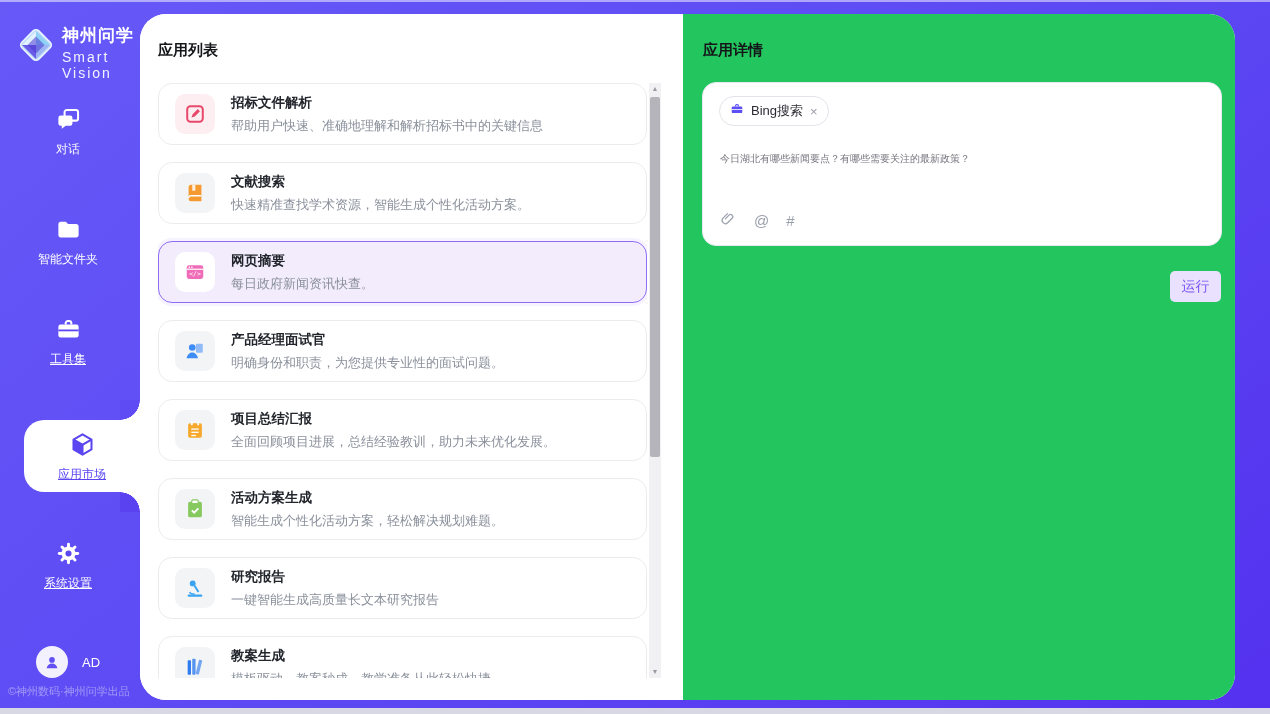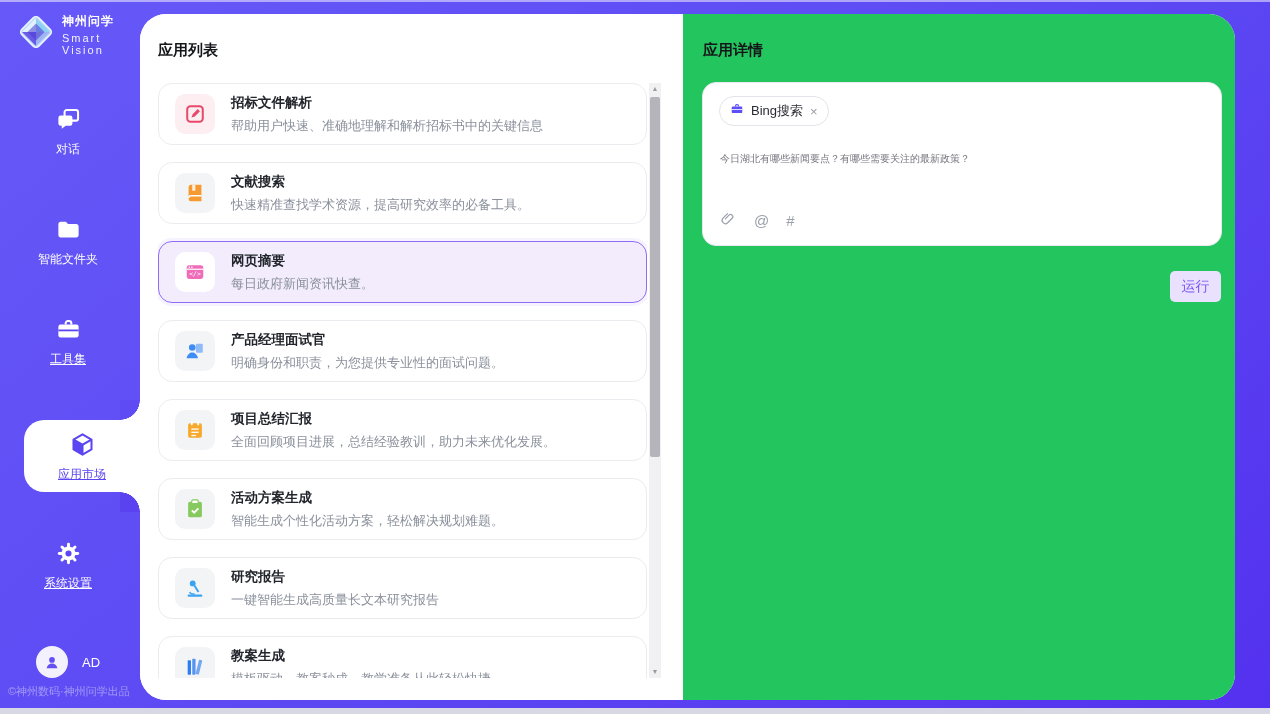--- a/index.html
+++ b/index.html
@@ -7,22 +7,22 @@
   body { font-family:"Liberation Sans","DejaVu Sans",sans-serif; }
 
   .stage { position:relative; width:1270px; height:714px; overflow:hidden;
            background:linear-gradient(140deg,#6659f8 0%,#5c48f3 55%,#5431ef 100%); }
   .top-edge { position:absolute; top:0; left:0; right:0; height:2px; background:rgba(255,255,255,.5); z-index:9; }
   .bottom-edge { position:absolute; bottom:0; left:0; right:0; height:6px; background:#d8d8e4; z-index:9; }
 
   
   .sidebar { position:absolute; left:0; top:0; width:140px; height:714px; }
   .logo { position:absolute; left:16px; top:12px; display:flex; align-items:center; gap:6px; }
-  .logo-text .cn { color:#fff; font-size:12px; font-weight:bold; letter-spacing:1px; }
-  .logo-text .en { color:rgba(255,255,255,.92); font-size:11px; letter-spacing:2px; margin-top:2px; }
+  .logo-text .cn { color:#fff; font-size:17px; font-weight:bold; letter-spacing:1px;margin-top:12px; }
+  .logo-text .en { color:rgba(255,255,255,.92); font-size:14px; letter-spacing:2px; margin-top:2px; }
 
   .nav-item { position:absolute; left:0; width:136px; text-align:center; color:#fff; cursor:pointer; }
   .nav-item .nicon { display:block; height:30px; }
   .nav-label { display:inline-block; font-size:12px; margin-top:5px; color:#fff; }
   .nav-label.u { text-decoration:underline; }
   .nav-0 { top:106px; } .nav-1 { top:216px; } .nav-2 { top:316px; } .nav-4 { top:540px; }
 
   .bubble { position:absolute; left:24px; top:420px; width:116px; height:72px; background:#fff;
             border-radius:20px 0 0 20px; text-align:center; cursor:pointer; }
   .bubble::before { content:""; position:absolute; right:0; top:-20px; width:20px; height:20px;
@@ -193,21 +193,21 @@
           <div class="app-card">
     <span class="tile" style="background: rgb(243, 244, 246);">
               <svg width="22" height="22" viewBox="0 0 24 24">
                 <path d="M5 5.5C5 4.1 6.1 3 7.5 3H19v18H7.5A2.5 2.5 0 0 1 5 18.5v-13z" fill="#f59a31"></path>
                 <path d="M5 17.5A2.5 2.5 0 0 1 7.5 15H19" stroke="#fff" stroke-width="1.6" fill="none"></path>
                 <rect x="9" y="3" width="3.4" height="6.5" fill="#fff" opacity=".85"></rect>
               </svg>
             </span>
     <span class="card-texts">
       <span class="card-title">文献搜索</span>
-      <span class="card-desc">快速精准查找学术资源，提高研究效率的必备工具。</span>
+      <span class="card-desc">快速精准查找学术资源，智能生成个性化活动方案。</span>
     </span>
   </div>
           <div class="app-card selected">
     <span class="tile" style="background: rgb(255, 255, 255);">
               <svg width="22" height="22" viewBox="0 0 24 24">
                 <rect x="3" y="4.5" width="18" height="15" rx="2.5" fill="#ef6db8"></rect>
                 <line x1="3" y1="9" x2="21" y2="9" stroke="#fff" stroke-width="1.3"></line>
                 <circle cx="5.8" cy="6.8" r=".9" fill="#fff"></circle>
                 <circle cx="8.6" cy="6.8" r=".9" fill="#fff"></circle>
                 <text x="12" y="16.8" font-size="7" fill="#fff" text-anchor="middle" font-family="DejaVu Sans Mono, monospace">&lt;/&gt;</text>

